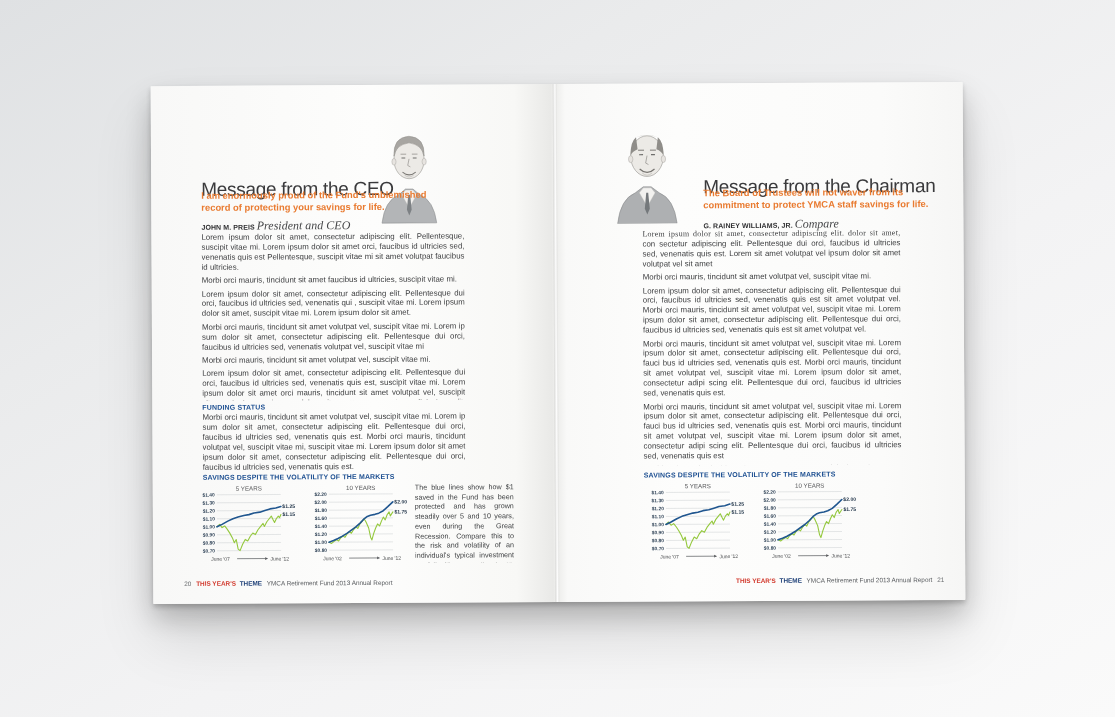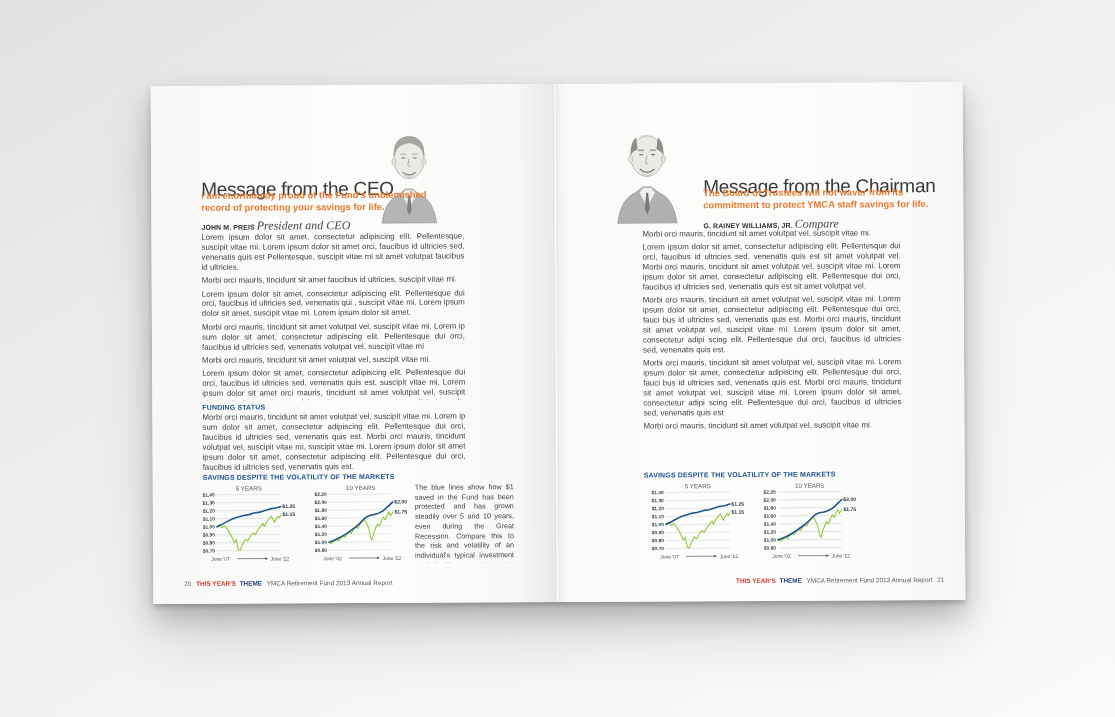--- a/index.html
+++ b/index.html
@@ -172,20 +172,21 @@
           <path d="M30,64 Q35,68.5 40,64" fill="none" stroke="#b3b1ad" stroke-width="0.6"></path>
         </svg>
       </div>
       <h1 class="abs page-title" style="left:148px;top:80px;">Message from the Chairman</h1>
       <p class="abs subtitle" style="left:148px;top:104px;width:245px;margin:0;">The Board of Trustees will not waver from its commitment to protect YMCA staff savings for life.</p>
       <p class="abs byline" style="left:148px;top:134px;margin:0;">
         <span class="nm">G. RAINEY WILLIAMS, JR.</span>
         <span class="rl">Compare</span>
       </p>
       <div class="abs bodycol" style="left:87px;top:146px;width:258px;height:236px;">
+        <p class="first-serif">Lorem ipsum dolor sit amet, consectetur adipiscing elit. dolor sit amet, con sectetur adipiscing elit. Pellentesque dui orci, faucibus id ultricies sed, venenatis quis est.  Lorem sit amet volutpat vel ipsum dolor sit amet volutpat vel sit amet</p>
         <p>Morbi orci mauris, tincidunt sit amet volutpat vel, suscipit vitae mi.</p>
         <p>Lorem ipsum dolor sit amet, consectetur adipiscing elit. Pellentesque dui orci, faucibus id ultricies sed, venenatis quis est sit amet volutpat vel. Morbi orci mauris, tincidunt sit amet volutpat vel, suscipit vitae mi. Lorem ipsum dolor sit amet, consectetur adipiscing elit. Pellentesque dui orci, faucibus id ultricies sed, venenatis quis est sit amet volutpat vel.</p>
         <p>Morbi orci mauris, tincidunt sit amet volutpat vel, suscipit vitae mi. Lorem ipsum dolor sit amet, consectetur adipiscing elit. Pellentesque dui orci, fauci bus id ultricies sed, venenatis quis est. Morbi orci mauris, tincidunt sit amet volutpat vel, suscipit vitae mi. Lorem ipsum dolor sit amet, consectetur adipi scing elit. Pellentesque dui orci, faucibus id ultricies sed, venenatis quis est.</p>
         <p>Morbi orci mauris, tincidunt sit amet volutpat vel, suscipit vitae mi. Lorem ipsum dolor sit amet, consectetur adipiscing elit. Pellentesque dui orci, fauci bus id ultricies sed, venenatis quis est. Morbi orci mauris, tincidunt sit amet volutpat vel, suscipit vitae mi. Lorem ipsum dolor sit amet, consectetur adipi scing elit. Pellentesque dui orci, faucibus id ultricies sed, venenatis quis est</p>
         <p>Morbi orci mauris, tincidunt sit amet volutpat vel, suscipit vitae mi.</p>
 
       </div>
       <div class="abs blue-head" style="left:87px;top:388px;">SAVINGS DESPITE THE VOLATILITY OF THE MARKETS</div>
       <div class="abs chart" style="left:85px;top:398px;"><svg width="106" height="84" viewBox="0 0 106 84" xmlns="http://www.w3.org/2000/svg">
             <text class="ct" x="56" y="7">5 YEARS</text>

